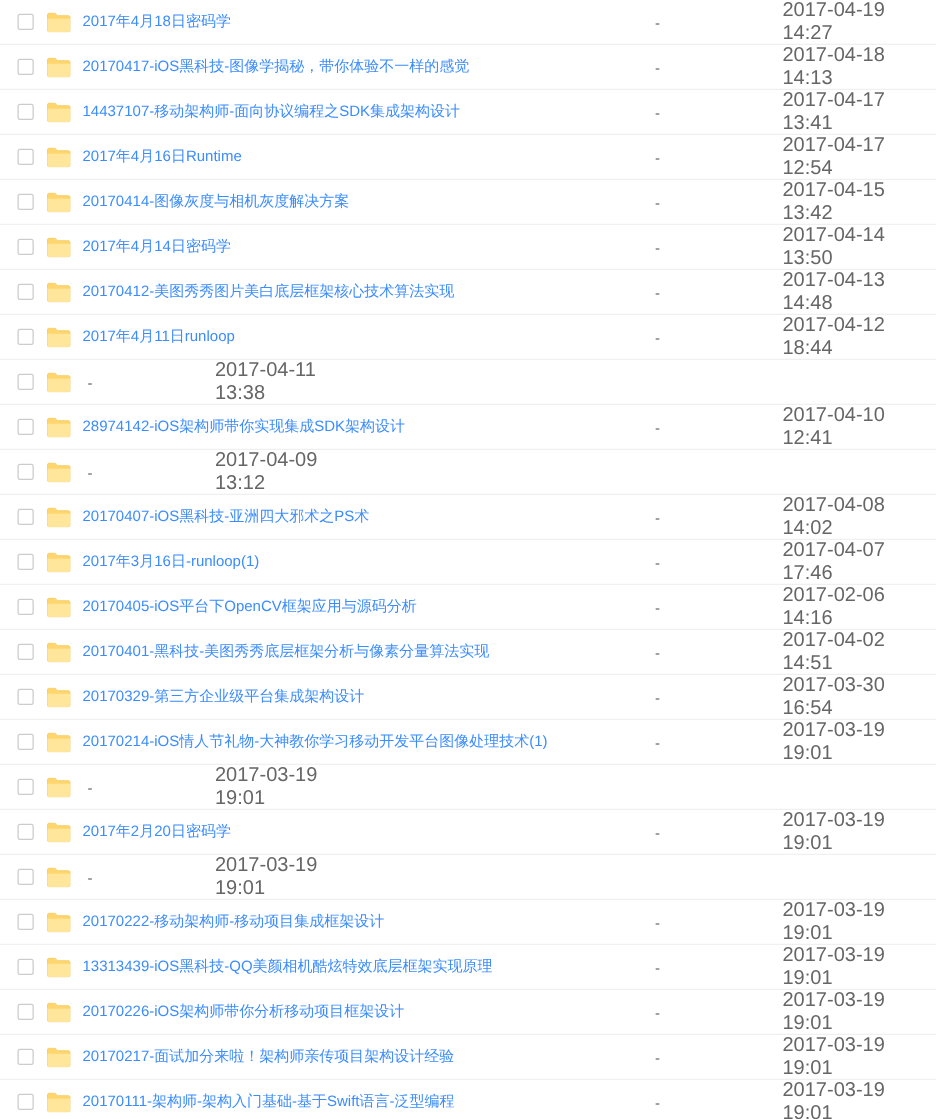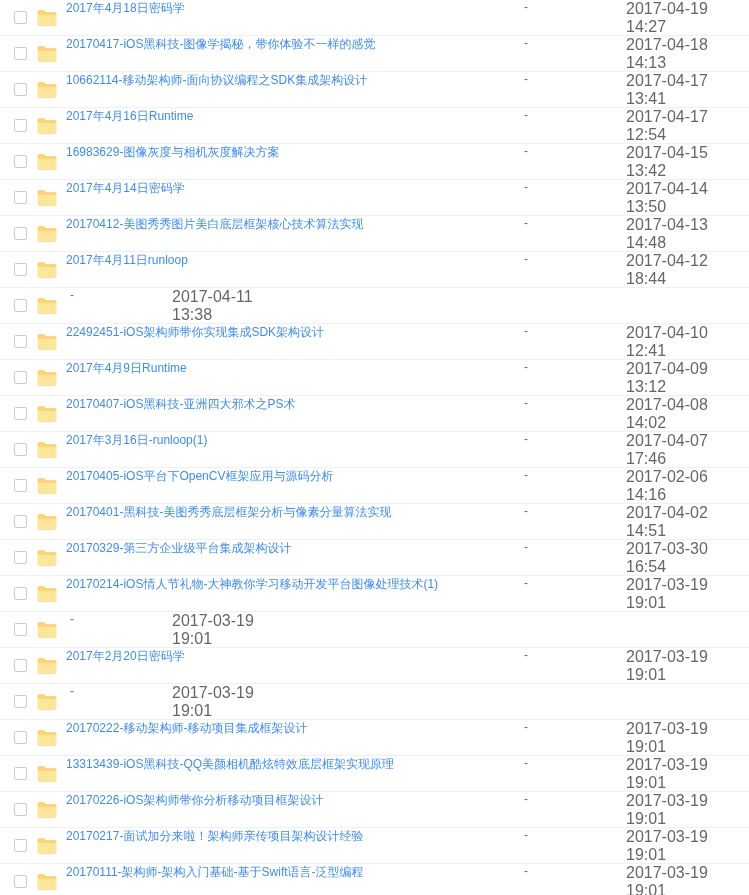--- a/index.html
+++ b/index.html
@@ -6,20 +6,21 @@
     body {
       font-family: -apple-system, BlinkMacSystemFont, "Segoe UI", "Microsoft YaHei", sans-serif;
       font-size: 12px;
       background: #fff;
       color: #333;
       width: 749px;
     }
     .file-list { width: 100%; }
     .file-row {
       display: flex;
+      align-items: center;
       height: 36px;
       border-bottom: 1px solid #f0f0f0;
       padding: 0 8px;
     }
     .checkbox-cell {
       width: 24px;
       display: flex;
       align-items: center;
       justify-content: center;
     }
@@ -106,21 +107,21 @@
         <div class="checkbox"></div>
       </div>
       <div class="icon-cell">
         <div class="folder-icon">
           <svg width="20" height="16" viewBox="0 0 20 16">
   <path d="M1 2 C1 1 1.5 0.5 2.5 0.5 L7 0.5 L9 2.5 L17.5 2.5 C18.5 2.5 19 3 19 4 L19 14 C19 15 18.5 15.5 17.5 15.5 L2.5 15.5 C1.5 15.5 1 15 1 14 Z" fill="#ffd66e" stroke="#f0c040" stroke-width="0.5"></path>
   <path d="M1 5 L19 5 L19 14 C19 15 18.5 15.5 17.5 15.5 L2.5 15.5 C1.5 15.5 1 15 1 14 Z" fill="#ffe69a"></path>
 </svg>
         </div>
       </div>
-      <div class="name-cell">10662114-移动架构师-面向协议编程之SDK集成架构设计</div>
+      <div class="name-cell">14437107-移动架构师-面向协议编程之SDK集成架构设计</div>
       <div class="size-cell">-</div>
       <div class="date-cell">2017-04-17 13:41</div>
     </div>
     <div class="file-row">
       <div class="checkbox-cell">
         <div class="checkbox"></div>
       </div>
       <div class="icon-cell">
         <div class="folder-icon">
           <svg width="20" height="16" viewBox="0 0 20 16">
@@ -138,21 +139,21 @@
         <div class="checkbox"></div>
       </div>
       <div class="icon-cell">
         <div class="folder-icon">
           <svg width="20" height="16" viewBox="0 0 20 16">
   <path d="M1 2 C1 1 1.5 0.5 2.5 0.5 L7 0.5 L9 2.5 L17.5 2.5 C18.5 2.5 19 3 19 4 L19 14 C19 15 18.5 15.5 17.5 15.5 L2.5 15.5 C1.5 15.5 1 15 1 14 Z" fill="#ffd66e" stroke="#f0c040" stroke-width="0.5"></path>
   <path d="M1 5 L19 5 L19 14 C19 15 18.5 15.5 17.5 15.5 L2.5 15.5 C1.5 15.5 1 15 1 14 Z" fill="#ffe69a"></path>
 </svg>
         </div>
       </div>
-      <div class="name-cell">16983629-图像灰度与相机灰度解决方案</div>
+      <div class="name-cell">20170414-图像灰度与相机灰度解决方案</div>
       <div class="size-cell">-</div>
       <div class="date-cell">2017-04-15 13:42</div>
     </div>
     <div class="file-row">
       <div class="checkbox-cell">
         <div class="checkbox"></div>
       </div>
       <div class="icon-cell">
         <div class="folder-icon">
           <svg width="20" height="16" viewBox="0 0 20 16">
@@ -217,37 +218,36 @@
         <div class="checkbox"></div>
       </div>
       <div class="icon-cell">
         <div class="folder-icon">
           <svg width="20" height="16" viewBox="0 0 20 16">
   <path d="M1 2 C1 1 1.5 0.5 2.5 0.5 L7 0.5 L9 2.5 L17.5 2.5 C18.5 2.5 19 3 19 4 L19 14 C19 15 18.5 15.5 17.5 15.5 L2.5 15.5 C1.5 15.5 1 15 1 14 Z" fill="#ffd66e" stroke="#f0c040" stroke-width="0.5"></path>
   <path d="M1 5 L19 5 L19 14 C19 15 18.5 15.5 17.5 15.5 L2.5 15.5 C1.5 15.5 1 15 1 14 Z" fill="#ffe69a"></path>
 </svg>
         </div>
       </div>
-      <div class="name-cell">22492451-iOS架构师带你实现集成SDK架构设计</div>
+      <div class="name-cell">28974142-iOS架构师带你实现集成SDK架构设计</div>
       <div class="size-cell">-</div>
       <div class="date-cell">2017-04-10 12:41</div>
     </div>
     <div class="file-row">
       <div class="checkbox-cell">
         <div class="checkbox"></div>
       </div>
       <div class="icon-cell">
         <div class="folder-icon">
           <svg width="20" height="16" viewBox="0 0 20 16">
   <path d="M1 2 C1 1 1.5 0.5 2.5 0.5 L7 0.5 L9 2.5 L17.5 2.5 C18.5 2.5 19 3 19 4 L19 14 C19 15 18.5 15.5 17.5 15.5 L2.5 15.5 C1.5 15.5 1 15 1 14 Z" fill="#ffd66e" stroke="#f0c040" stroke-width="0.5"></path>
   <path d="M1 5 L19 5 L19 14 C19 15 18.5 15.5 17.5 15.5 L2.5 15.5 C1.5 15.5 1 15 1 14 Z" fill="#ffe69a"></path>
 </svg>
         </div>
       </div>
-      <div class="name-cell">2017年4月9日Runtime</div>
       <div class="size-cell">-</div>
       <div class="date-cell">2017-04-09 13:12</div>
     </div>
     <div class="file-row">
       <div class="checkbox-cell">
         <div class="checkbox"></div>
       </div>
       <div class="icon-cell">
         <div class="folder-icon">
           <svg width="20" height="16" viewBox="0 0 20 16">

